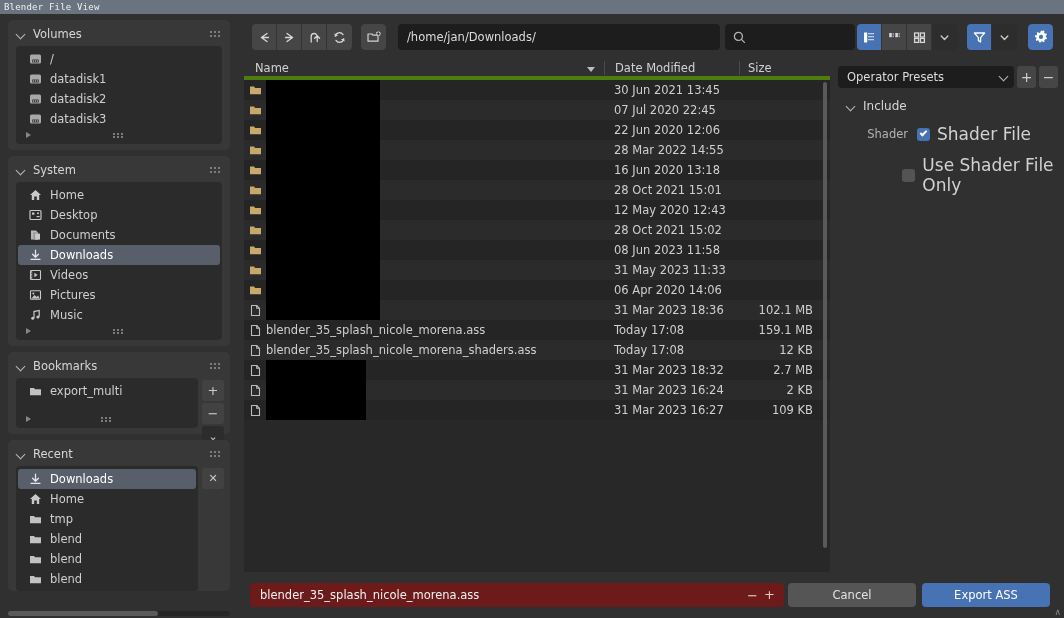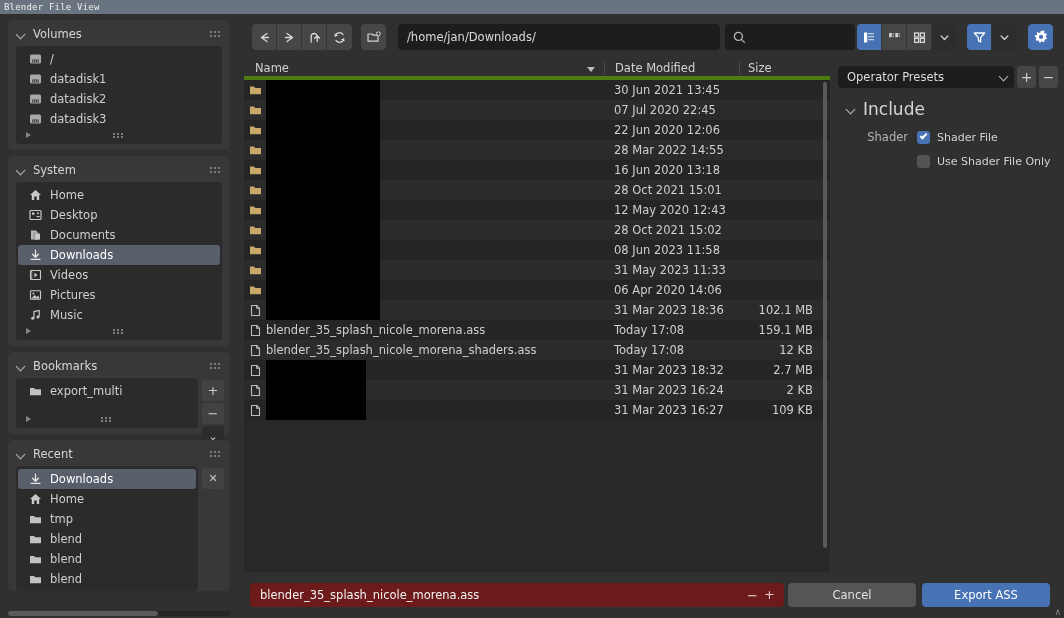--- a/index.html
+++ b/index.html
@@ -190,21 +190,21 @@
     border-left: 1.6px solid #b5b5b5; border-bottom: 1.6px solid #b5b5b5;
     transform: rotate(-45deg);
   }
   .pbtn {
     width: 19px; height: 22px; background: #464646; border-radius: 3px;
     margin-left: 3px; display: flex; align-items: center; justify-content: center;
     color: #cfcfcf; font-size: 14px; line-height: 1;
   }
   .include-head {
     display: flex; align-items: center; margin: 11px 0 0 14px;
-    font-size: 17px; color: #d6d6d6;
+    font-size: 12px; color: #d6d6d6;
   }
   .include-head .chev {
     width: 12px; height: 12px; margin-right: 5px; position: relative;
   }
   .include-head .chev::after {
     content: ""; position: absolute; left: 1px; top: 3px;
     width: 6px; height: 6px;
     border-left: 1.6px solid #b8b8b8; border-bottom: 1.6px solid #b8b8b8;
     transform: rotate(-45deg);
   }
@@ -216,21 +216,21 @@
   .cbox {
     width: 13px; height: 13px; border-radius: 3px; background: #545454;
     margin-right: 7px; display: flex; align-items: center; justify-content: center;
     flex: 0 0 auto;
   }
   .cbox.on { background: #4772b3; }
   .cbox .tick {
     width: 7px; height: 4px; border-left: 2px solid #fff; border-bottom: 2px solid #fff;
     transform: rotate(-45deg) translate(1px,-1px);
   }
-  .prop-text { font-size: 11px; color: #d2d2d2; }
+  .prop-text { font-size: 17px; color: #d2d2d2; }
 
   
   .bottombar {
     position: absolute; left: 238px; top: 578px; width: 826px; height: 40px;
     background: #303030;
   }
   .filename-field {
     position: absolute; left: 12px; top: 5px; width: 534px; height: 24px;
     background: #6d1a1a; border-radius: 4px;
     display: flex; align-items: center; padding-left: 10px;

